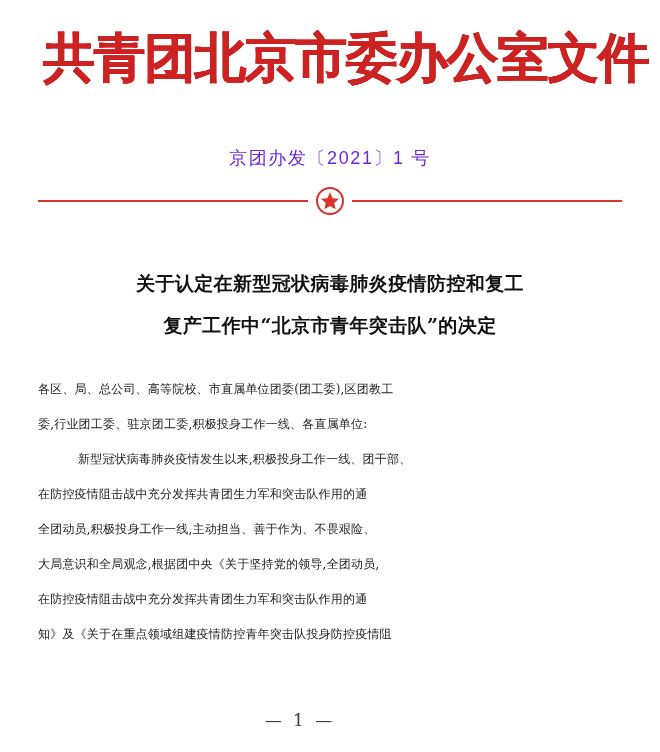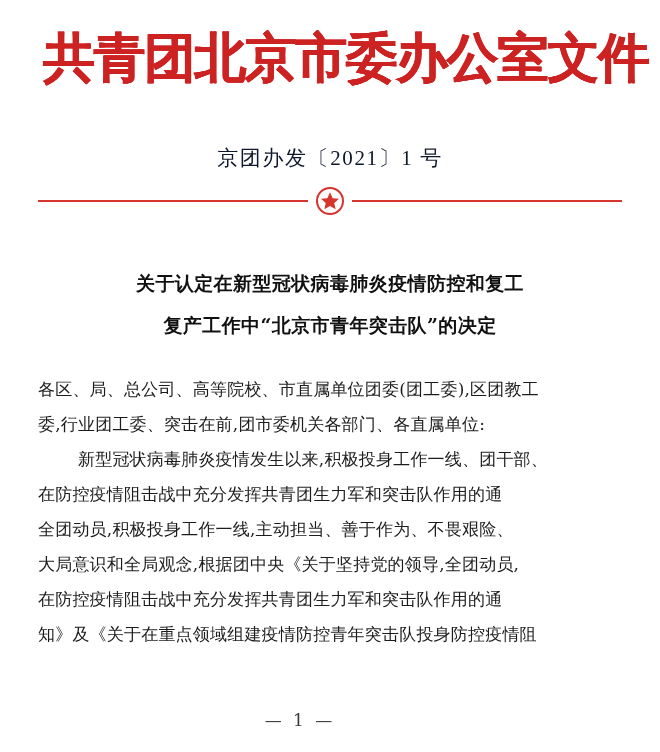--- a/index.html
+++ b/index.html
@@ -47,24 +47,24 @@
 
   
   .docnum-row {
     position: absolute;
     top: 146px;
     left: 0;
     width: 660px;
     text-align: center;
   }
   .docnum {
-    font-family: Liberation Serif, serif;
-    font-size: 21px;
+    font-family: Liberation Sans, sans-serif;
+    font-size: 18px;
     line-height: 24px;
-    color: #0f172a;
+    color: #6d28d9;
     letter-spacing: 1.6px;
     white-space: nowrap;
   }
 
   
   .star-rule {
     position: absolute;
     top: 186px;
     left: 38px;
     width: 584px;
@@ -119,21 +119,21 @@
 
   
   .body-text {
     position: absolute;
     top: 372px;
     left: 38px;
     width: 588px;
   }
   .body-line {
     font-family: "DejaVu Serif", "Liberation Serif", serif;
-    font-size: 17px;
+    font-size: 12px;
     line-height: 35px;
     color: #1c1c1c;
     letter-spacing: 0.2px;
     white-space: nowrap;
   }
   .body-line.indent {
     text-indent: 40px;
   }
 
   
@@ -178,21 +178,21 @@
     <span class="rule-line right"></span>
   </div>
 
   <div class="doc-title">
     <div class="doc-title-line">关于认定在新型冠状病毒肺炎疫情防控和复工</div>
     <div class="doc-title-line">复产工作中“北京市青年突击队”的决定</div>
   </div>
 
   <div class="body-text">
     <div class="body-line">各区、局、总公司、高等院校、市直属单位团委(团工委),区团教工</div>
-    <div class="body-line">委,行业团工委、突击在前,团市委机关各部门、各直属单位:</div>
+    <div class="body-line">委,行业团工委、驻京团工委,积极投身工作一线、各直属单位:</div>
 
     <div class="body-line indent">新型冠状病毒肺炎疫情发生以来,积极投身工作一线、团干部、</div>
     <div class="body-line">在防控疫情阻击战中充分发挥共青团生力军和突击队作用的通</div>
     <div class="body-line">全团动员,积极投身工作一线,主动担当、善于作为、不畏艰险、</div>
     <div class="body-line">大局意识和全局观念,根据团中央《关于坚持党的领导,全团动员,</div>
     <div class="body-line">在防控疫情阻击战中充分发挥共青团生力军和突击队作用的通</div>
     <div class="body-line">知》及《关于在重点领域组建疫情防控青年突击队投身防控疫情阻</div>
   </div>
 
   <div class="page-footer">

